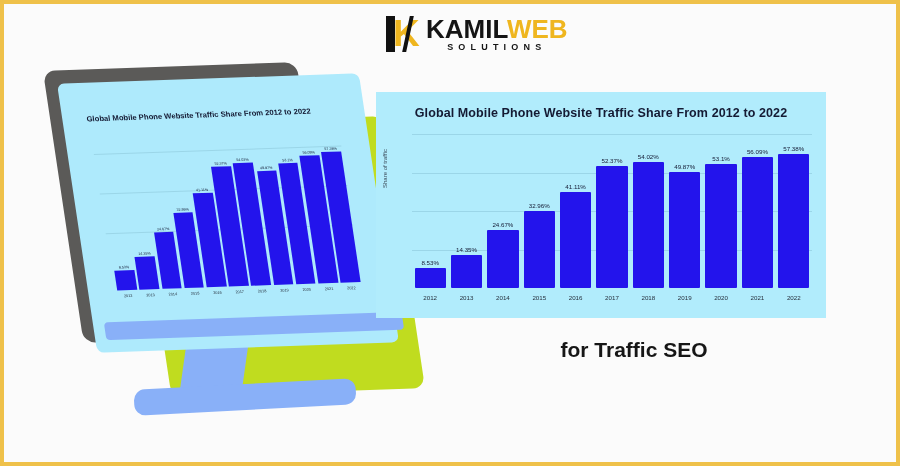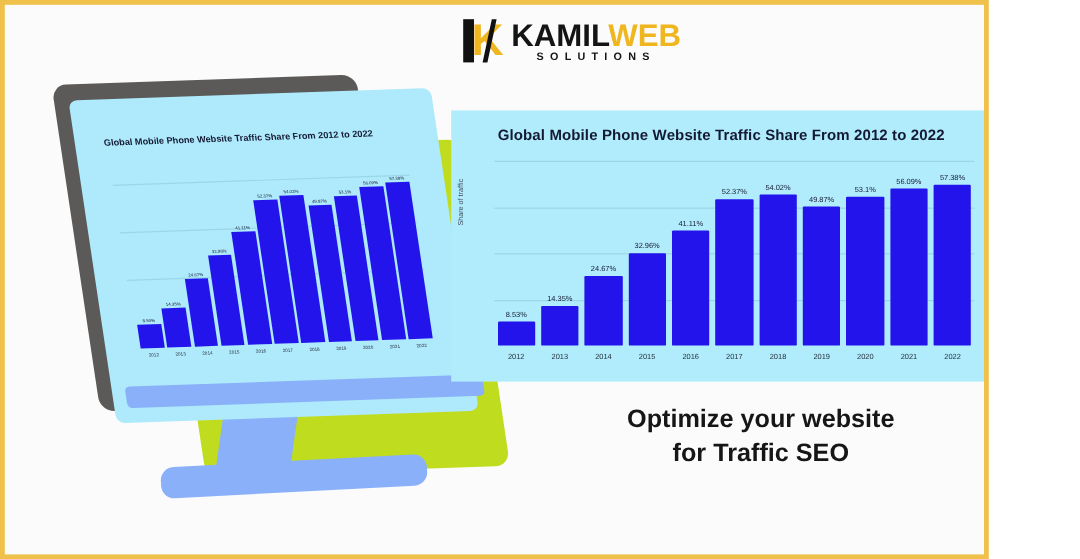--- a/index.html
+++ b/index.html
@@ -4,21 +4,21 @@
 <style>
   html,body{margin:0;padding:0;}
   body{
     width:900px;height:466px;
     background:#ffffff;
     font-family:"Liberation Sans", sans-serif;
     overflow:hidden;
   }
   #stage{
     position:relative;
-    width:824px;height:466px;
+    width:900px;height:466px;
     background:#fbfbfb;
     box-sizing:border-box;
     border:4px solid #efc14a;
     overflow:hidden;
   }
 
   
   #logo{
     position:absolute;left:382px;top:12px;
     display:flex;align-items:center;gap:6px;
@@ -325,17 +325,16 @@
         <div class="xtick">2017</div>
         <div class="xtick">2018</div>
         <div class="xtick">2019</div>
         <div class="xtick">2020</div>
         <div class="xtick">2021</div>
         <div class="xtick">2022</div>
       </div>
   </div>
 
   <div id="tagline">
-    <span class="tl-line">Optimize your website</span>
     <span class="tl-line">for Traffic SEO</span>
   </div>
 
 </div>
 
 </body></html>

